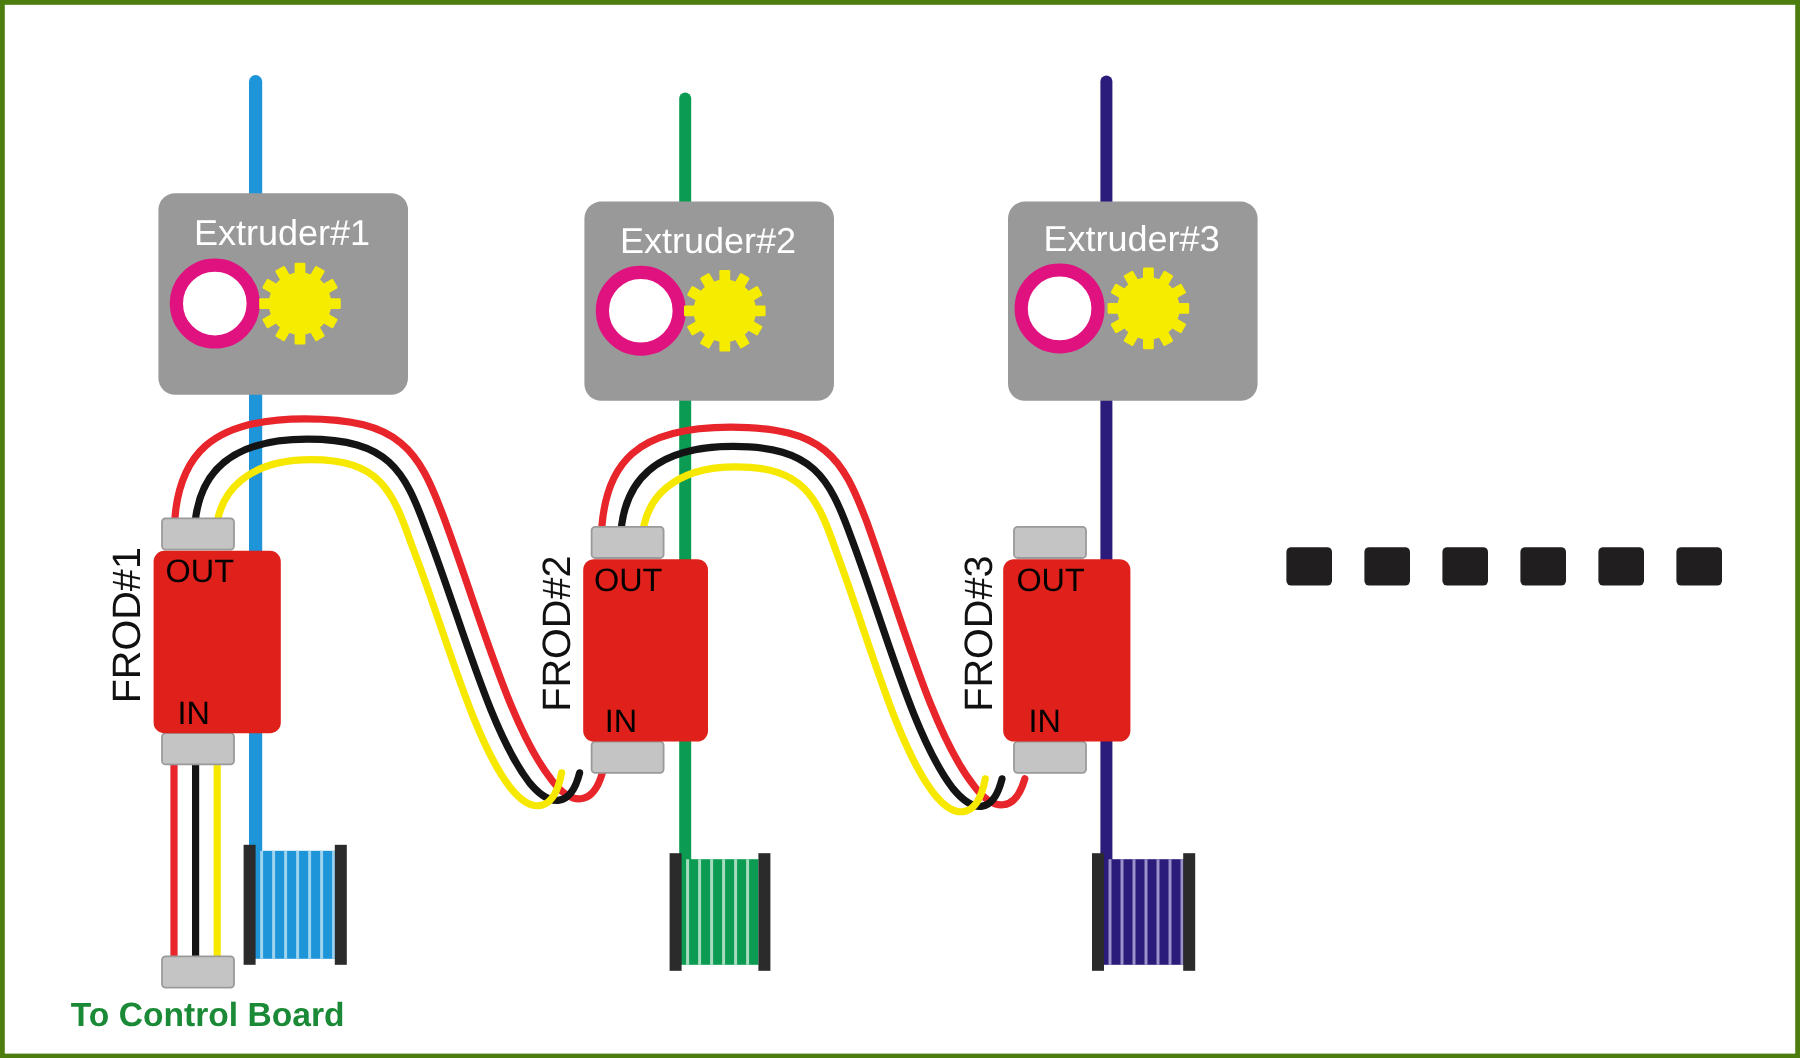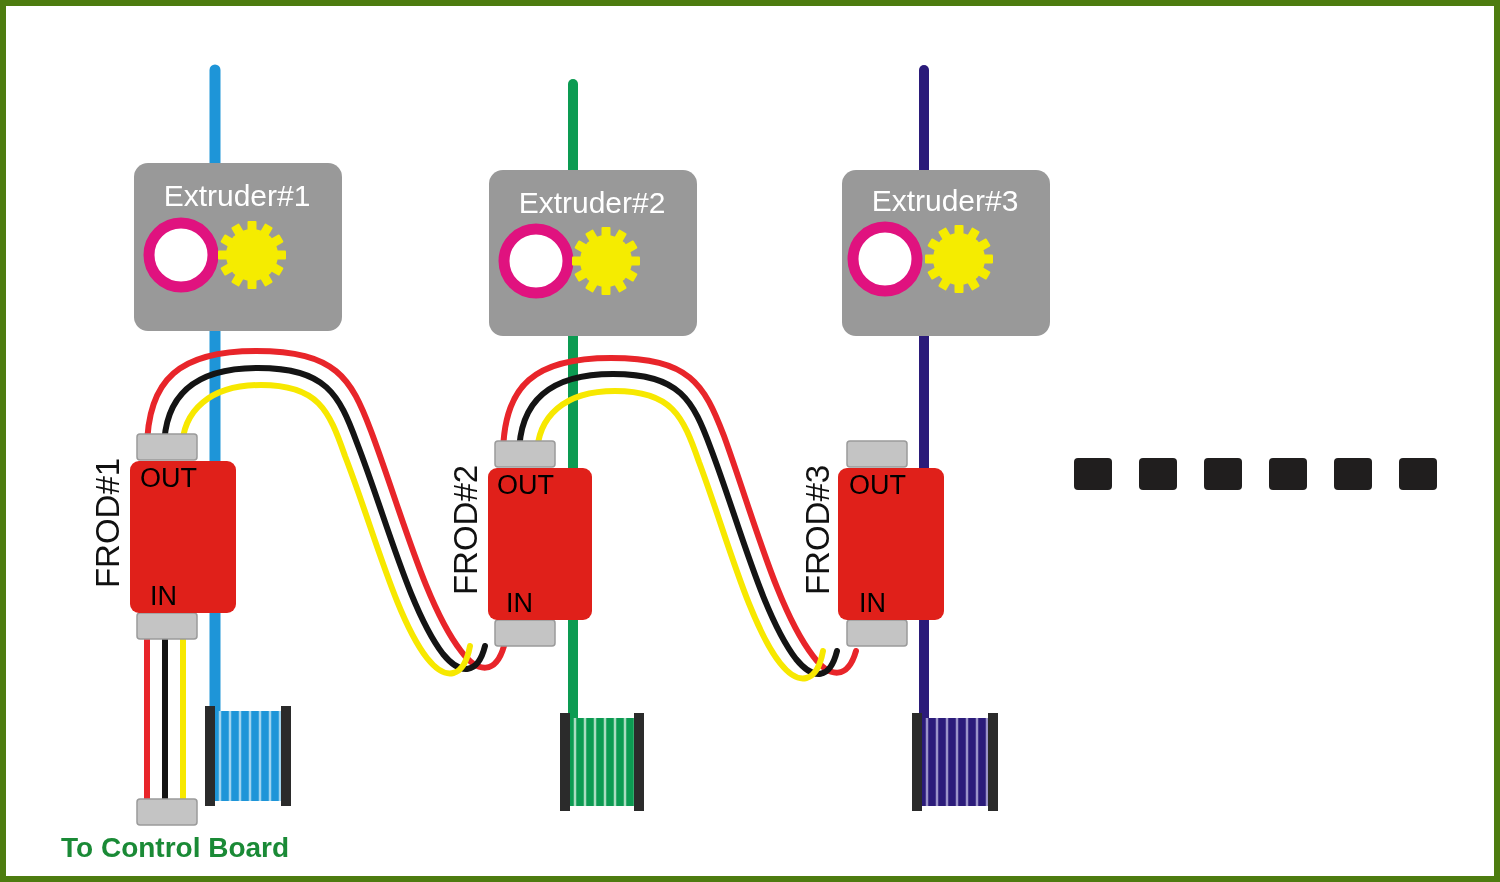--- a/index.html
+++ b/index.html
@@ -12,21 +12,21 @@
     width: 1500px;
     height: 882px;
     font-family: "Liberation Sans", sans-serif;
     overflow: hidden;
   }
   #diagram-root {
     position: relative;
     width: 1500px;
     height: 882px;
     background: #ffffff;
-    border: 6px solid #4d7c0f;
+    border: 4px solid #4d7c0f;
     box-sizing: border-box;
   }
   svg#scene {
     display: block;
     width: 1500px;
     height: 882px;
   }
   .extruder-label {
     font-family: "Liberation Sans", sans-serif;
     font-size: 30px;

